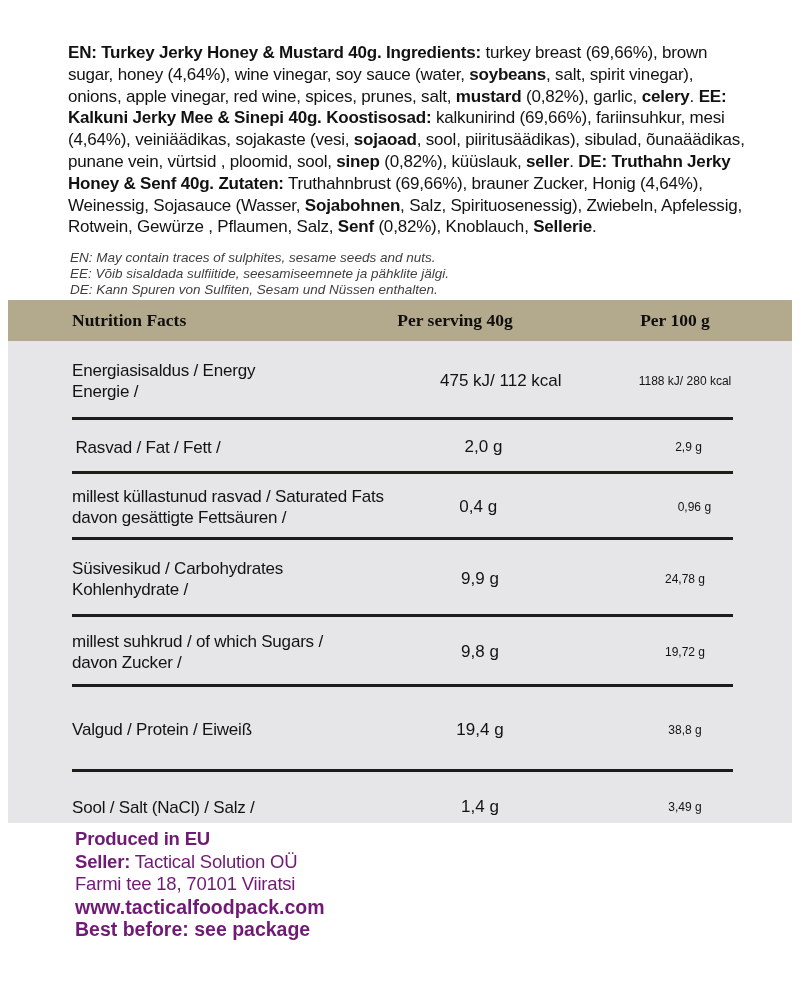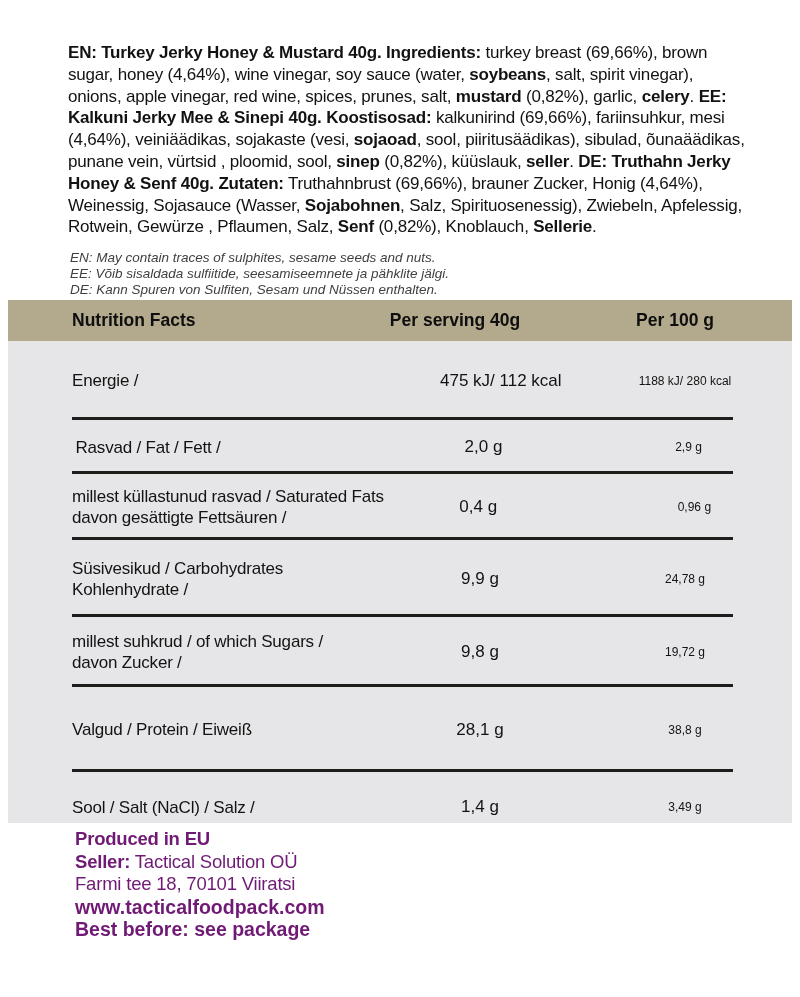--- a/index.html
+++ b/index.html
@@ -20,21 +20,21 @@
   #ingredients b{font-weight:bold;}
   
   #allergens{
     position:absolute;left:70px;top:250px;width:640px;
     font-size:13.5px;line-height:15.8px;font-style:italic;color:#404040;
   }
   
   #nf-band{
     position:absolute;left:8px;top:300px;width:784px;height:41px;
     background:var(--band,#b3a98c);
-    display:flex;align-items:center;
+    display:flex;align-items:center;font-family:Liberation Serif, serif;
   }
   #nf-band .nf-title{
     position:absolute;left:64px;font-size:17.5px;font-weight:bold;color:#0e0e0e;
   }
   #nf-band .nf-col1{
     position:absolute;left:447px;transform:translateX(-50%);
     font-size:17.5px;font-weight:bold;color:#0e0e0e;white-space:nowrap;
   }
   #nf-band .nf-col2{
     position:absolute;left:667px;transform:translateX(-50%);
@@ -90,20 +90,21 @@
   <div id="nf-band">
     <span class="nf-title">Nutrition Facts</span>
     <span class="nf-col1">Per serving 40g</span>
     <span class="nf-col2">Per 100 g</span>
   </div>
 
   <div id="nf-body">
 
     <div class="nrow r1">
       <div class="nlabel">
+        <span>Energiasisaldus / Energy</span>
         <span>Energie /</span>
       </div>
       <div class="nserv">475 kJ/ 112 kcal</div>
       <div class="ngap"></div>
       <div class="nper">1188 kJ/ 280 kcal</div>
     </div>
 
     <div class="nrow r2">
       <div class="nlabel">
         <span>Rasvad / Fat / Fett /</span>
@@ -140,21 +141,21 @@
       </div>
       <div class="nserv">9,8 g</div>
       <div class="ngap"></div>
       <div class="nper">19,72 g</div>
     </div>
 
     <div class="nrow r6">
       <div class="nlabel">
         <span>Valgud / Protein / Eiweiß</span>
       </div>
-      <div class="nserv">28,1 g</div>
+      <div class="nserv">19,4 g</div>
       <div class="ngap"></div>
       <div class="nper">38,8 g</div>
     </div>
 
     <div class="nrow r7">
       <div class="nlabel">
         <span>Sool / Salt (NaCl) / Salz /</span>
       </div>
       <div class="nserv">1,4 g</div>
       <div class="ngap"></div>

